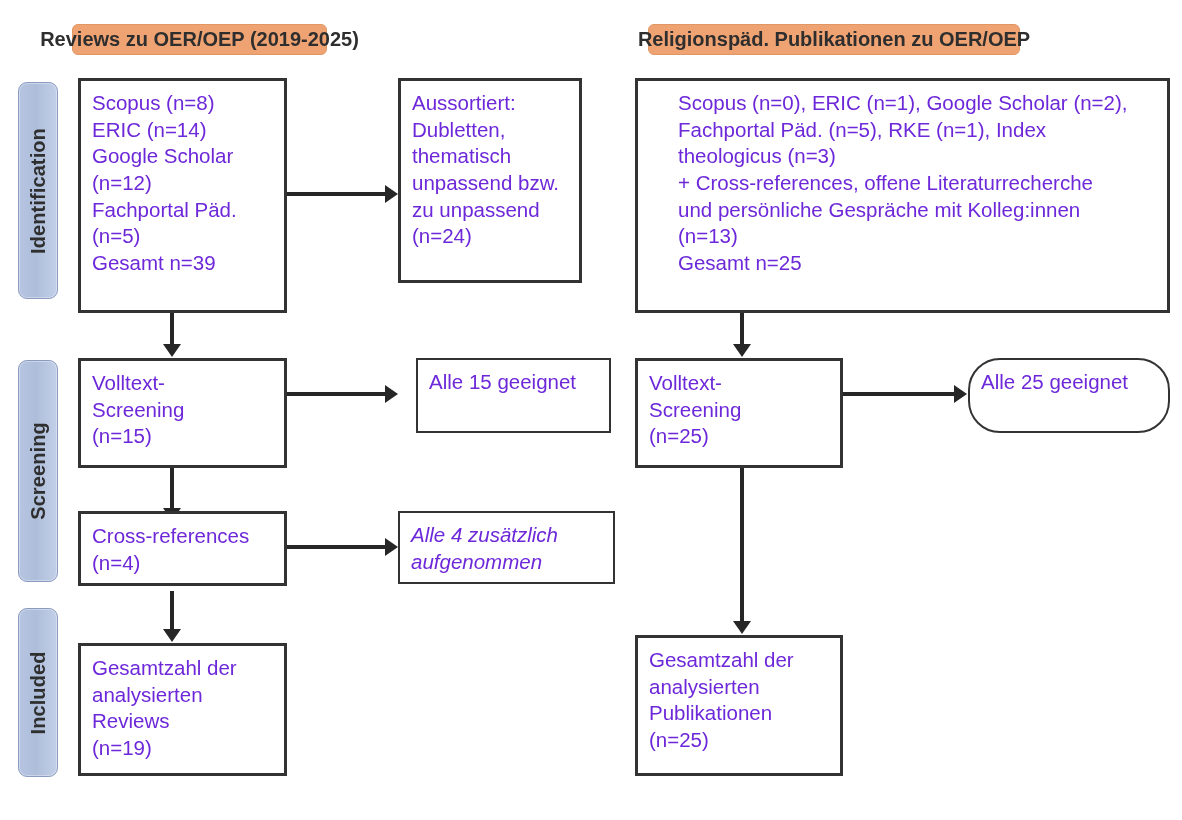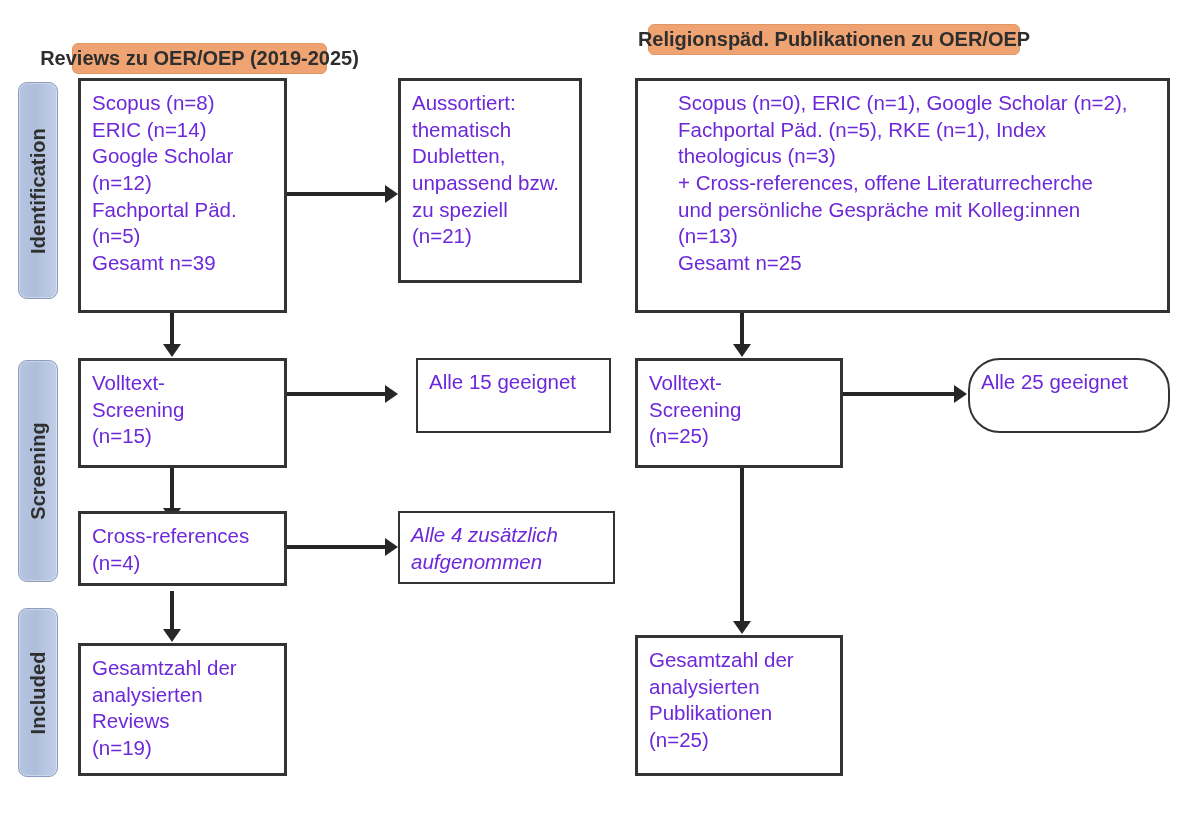--- a/index.html
+++ b/index.html
@@ -107,45 +107,45 @@
   </div>
 
   <div class="stage-pill" style="left:18px;top:360px;height:220px;">
     <span class="stage-label">Screening</span>
   </div>
 
   <div class="stage-pill" style="left:18px;top:608px;height:167px;">
     <span class="stage-label">Included</span>
   </div>
 
-  <div class="col-header" style="left:72px;top:24px;width:255px;margin-top:19px;">
+  <div class="col-header" style="left:72px;top:24px;width:255px;">
     <span>Reviews zu OER/OEP (2019-2025)</span>
   </div>
 
   <div class="col-header" style="left:648px;top:24px;width:372px;">
     <span>Religionspäd. Publikationen zu OER/OEP</span>
   </div>
 
   <div class="fbox" style="left:78px;top:78px;width:209px;height:235px;">
     <span class="ln">Scopus (n=8)</span>
     <span class="ln">ERIC (n=14)</span>
     <span class="ln">Google Scholar</span>
     <span class="ln">(n=12)</span>
     <span class="ln">Fachportal Päd.</span>
     <span class="ln">(n=5)</span>
     <span class="ln">Gesamt n=39</span>
   </div>
 
   <div class="fbox" style="left:398px;top:78px;width:184px;height:205px;">
     <span class="ln">Aussortiert:</span>
+    <span class="ln">Dubletten,</span>
     <span class="ln">thematisch</span>
-    <span class="ln">Dubletten,</span>
     <span class="ln">unpassend bzw.</span>
-    <span class="ln">zu speziell</span>
-    <span class="ln">(n=21)</span>
+    <span class="ln">zu unpassend</span>
+    <span class="ln">(n=24)</span>
   </div>
 
   <div class="hline" style="left:287px;top:192px;width:100px;"></div>
   <div class="arrow-right" style="left:385px;top:185px;"></div>
 
   <div class="vline" style="left:170px;top:313px;width:4px;height:33px;"></div>
   <div class="arrow-down" style="left:163px;top:344px;"></div>
 
   <div class="fbox" style="left:78px;top:358px;width:209px;height:110px;">
     <span class="ln">Volltext-</span>

